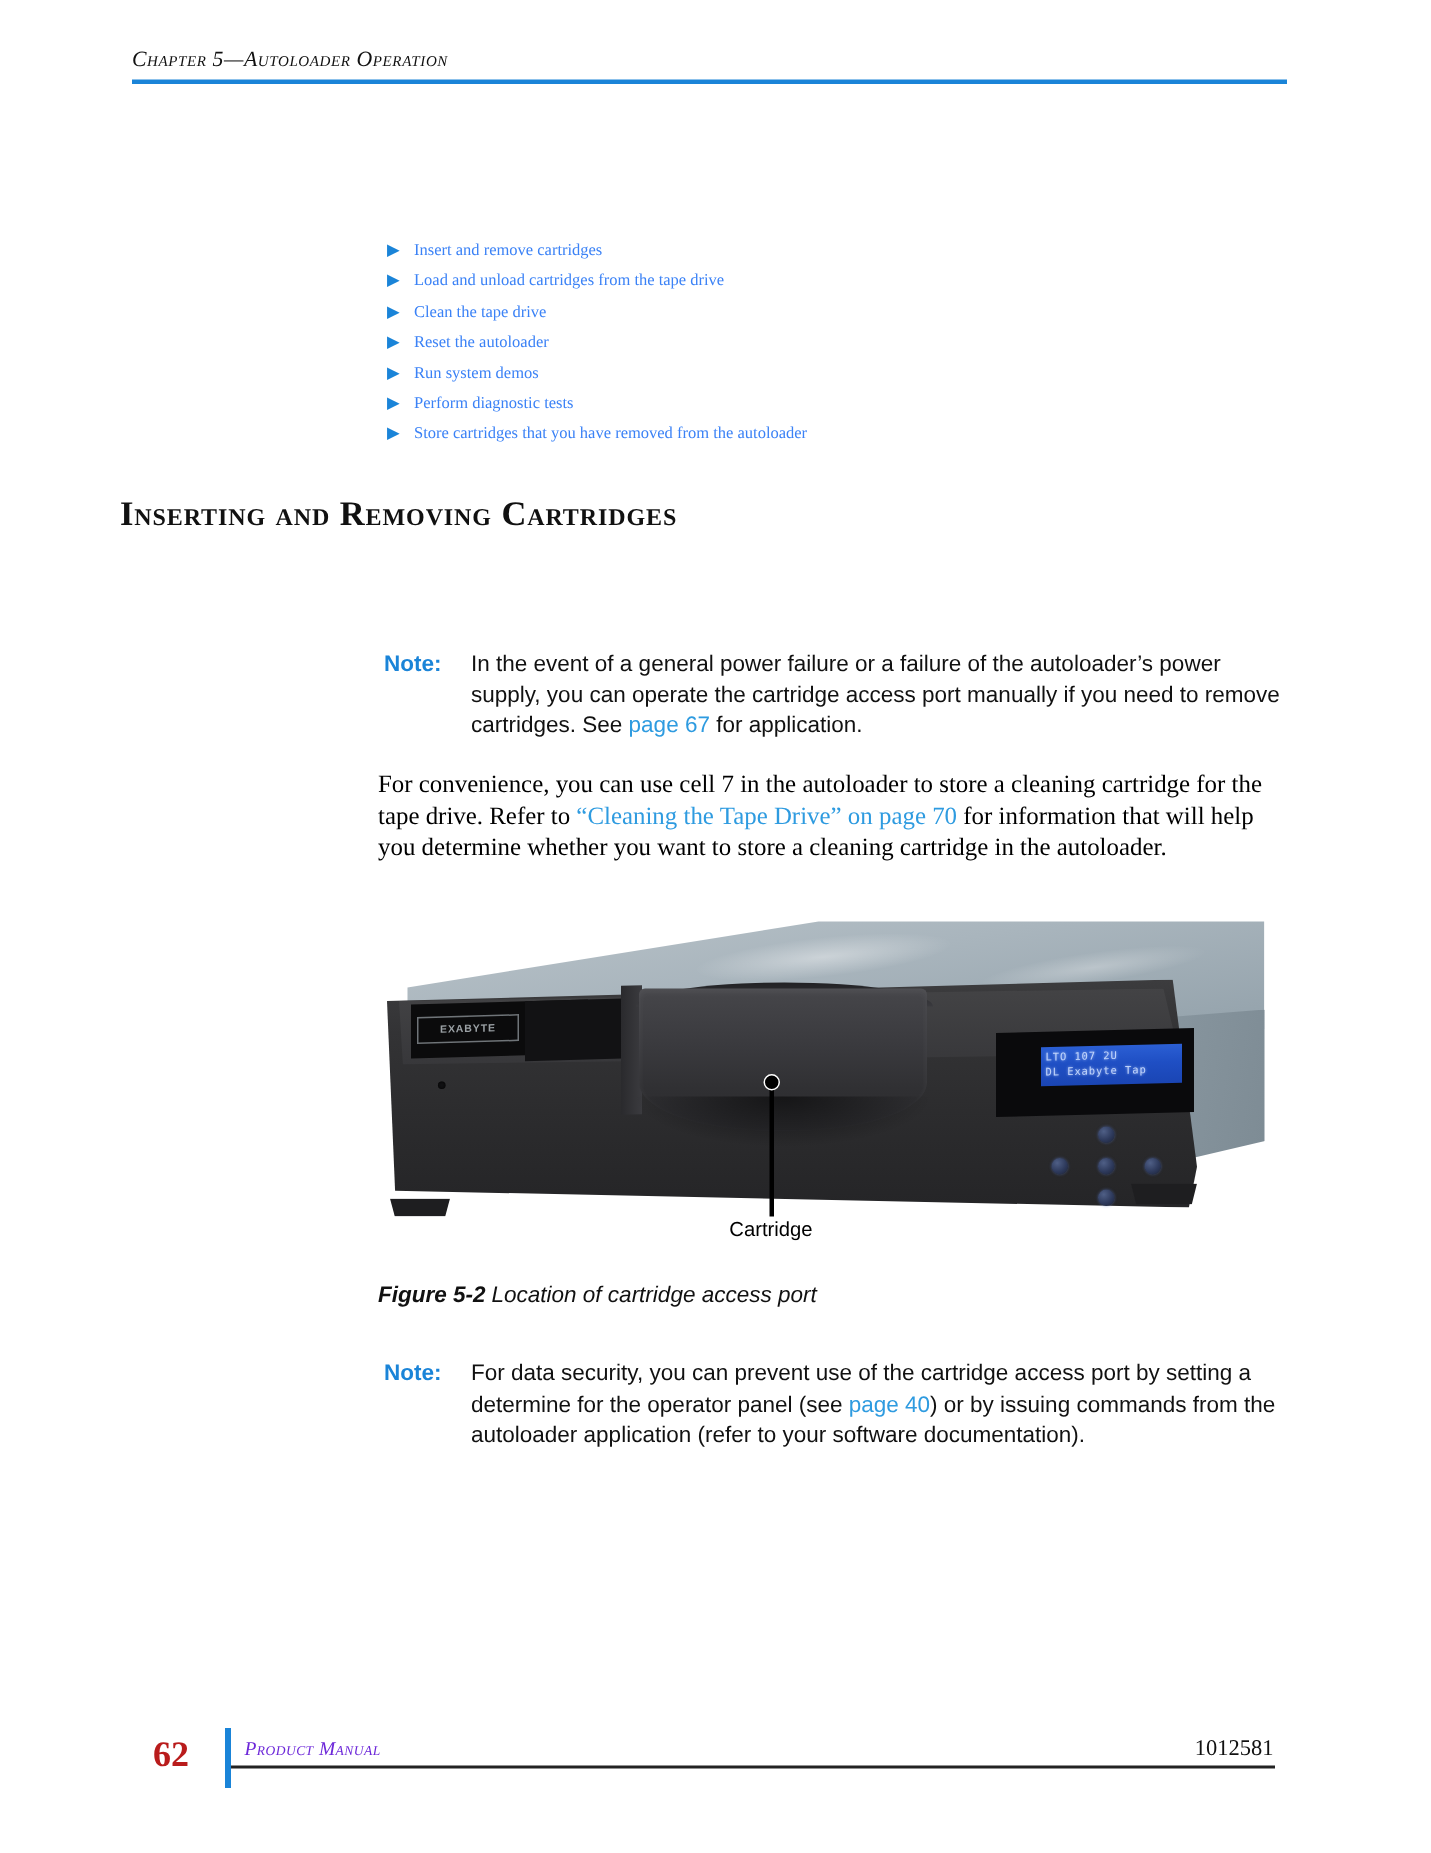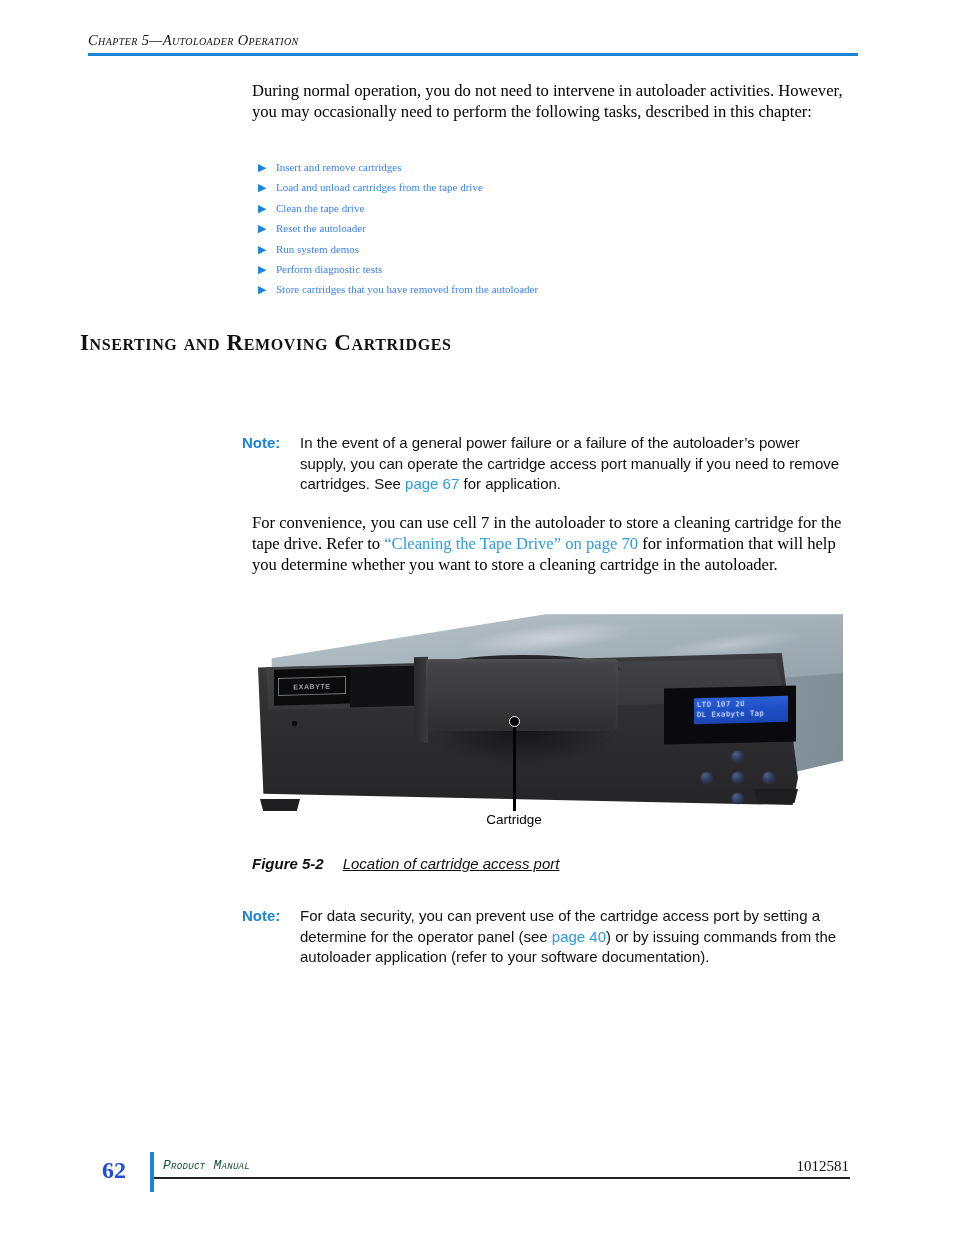--- a/index.html
+++ b/index.html
@@ -101,21 +101,21 @@
     color: #111111;
     white-space: nowrap;
   }
 
   .p-insert { top: 375px; }
   .p-conv   { top: 512px; }
 
   
   .note {
     position: absolute;
-    left: 242px;
+    left: 256px;
     width: 608px;
     font-family: "Liberation Sans", "DejaVu Sans", sans-serif;
     display: flex;
   }
   .note-label {
     flex: 0 0 58px;
     font-weight: bold;
     color: #1a84d8;
     font-size: 15px;
     line-height: 20.5px;
@@ -398,40 +398,39 @@
     font-size: 15px;
     color: #111;
     white-space: nowrap;
   }
   .fig-caption .fc-num {
     font-weight: bold;
     font-style: italic;
   }
   .fig-caption .fc-txt {
     font-style: italic;
-    margin-left: 19px;
-    text-decoration: underline;
+    margin-left: 4px;
   }
 
   
   .footer {
     position: absolute;
     left: 0;
     top: 1148px;
     width: 954px;
     height: 60px;
   }
   .footer-pageno {
     position: absolute;
     left: 102px;
     top: 1157px;
     font-family: "Liberation Serif", "DejaVu Serif", serif;
     font-weight: bold;
     font-size: 24px;
-    color: #1d4ed8;
+    color: #b91c1c;
   }
   .footer-bar {
     position: absolute;
     left: 150px;
     top: 1152px;
     width: 4px;
     height: 40px;
     background: #1a84d8;
   }
   .footer-rule {
@@ -439,26 +438,26 @@
     left: 154px;
     top: 1177px;
     width: 696px;
     height: 1.6px;
     background: #232323;
   }
   .footer-manual {
     position: absolute;
     left: 163px;
     top: 1158px;
-    font-family: Liberation Mono, monospace;
+    font-family: Liberation Serif, serif;
     font-style: italic;
     font-variant: small-caps;
     font-size: 13px;
     letter-spacing: 0.3px;
-    color: #14532d;
+    color: #6d28d9;
   }
   .footer-docno {
     position: absolute;
     left: 0px;
     top: 1158px;
     width: 849px;
     text-align: right;
     font-family: "Liberation Serif", "DejaVu Serif", serif;
     font-size: 15px;
     color: #111;
@@ -467,21 +466,20 @@
 </head>
 <body>
 
 <div class="page">
 
   <div class="header">
     <div class="header-title">Chapter 5—Autoloader Operation</div>
     <div class="header-rule"></div>
   </div>
 
-  <div class="para intro">During normal operation, you do not need to intervene in autoloader activities. However, you may occasionally need to perform the following tasks, described in this chapter:</div>
 
   <div class="bullets">
     <div class="bullet-row">
       <span class="bullet-mark">▶</span>
       <span class="bullet-text">Insert and remove cartridges</span>
     </div>
     <div class="bullet-row">
       <span class="bullet-mark">▶</span>
       <span class="bullet-text">Load and unload cartridges from the tape drive</span>
     </div>

